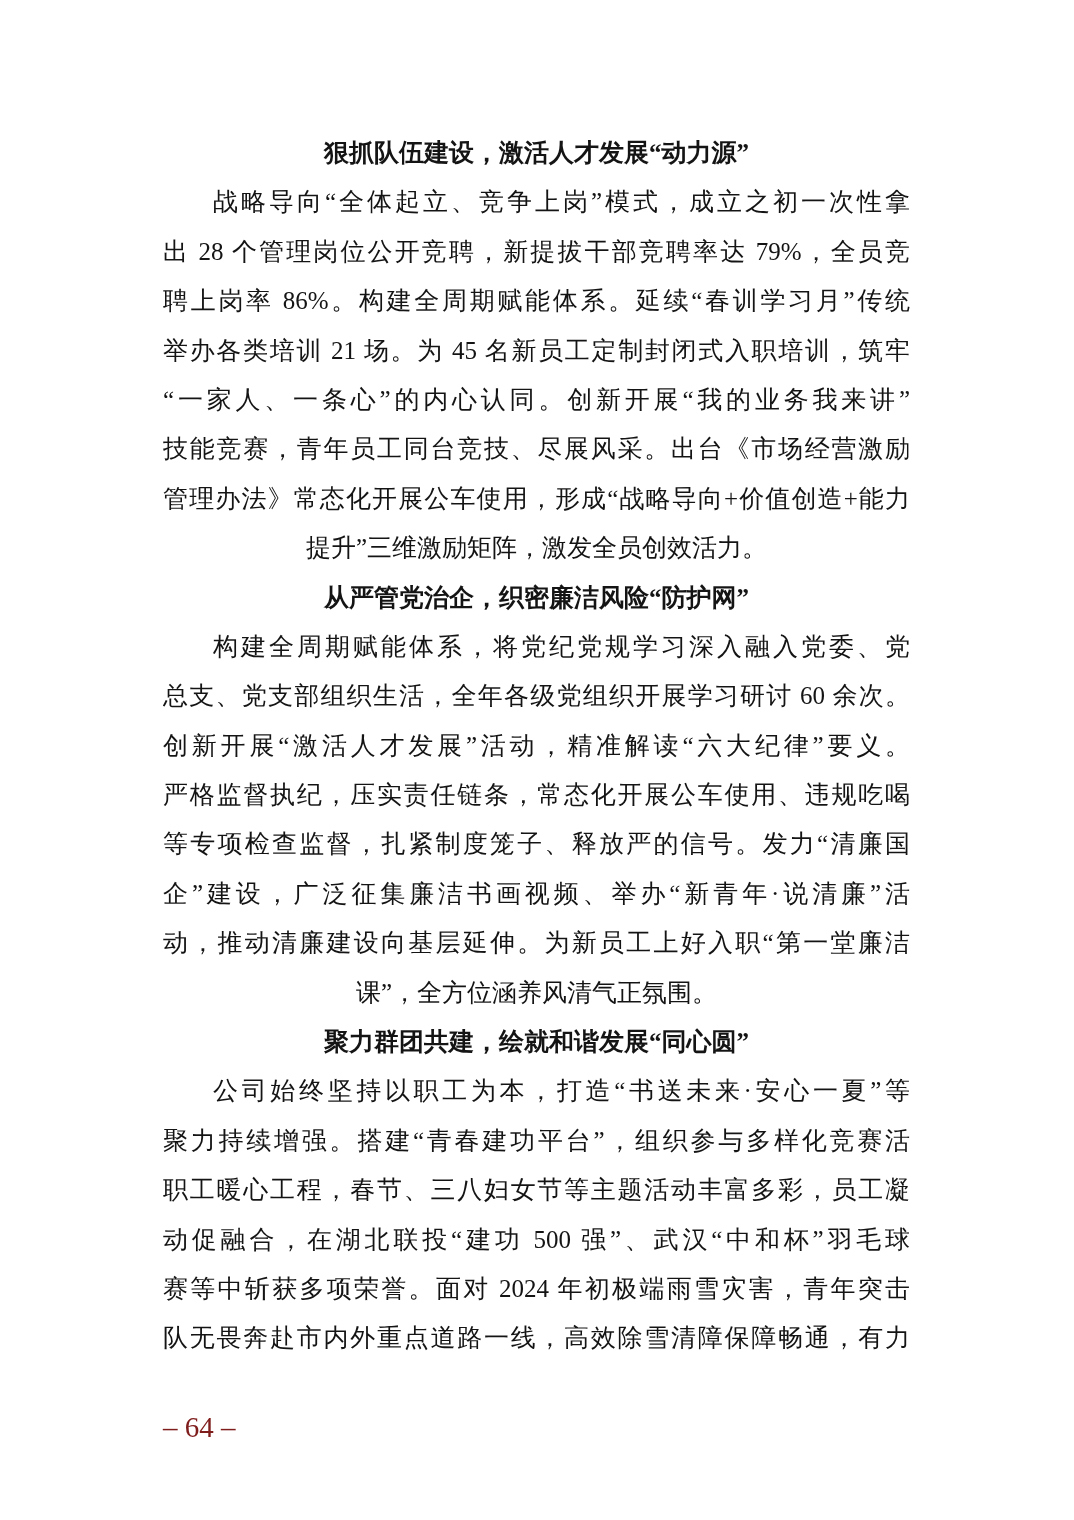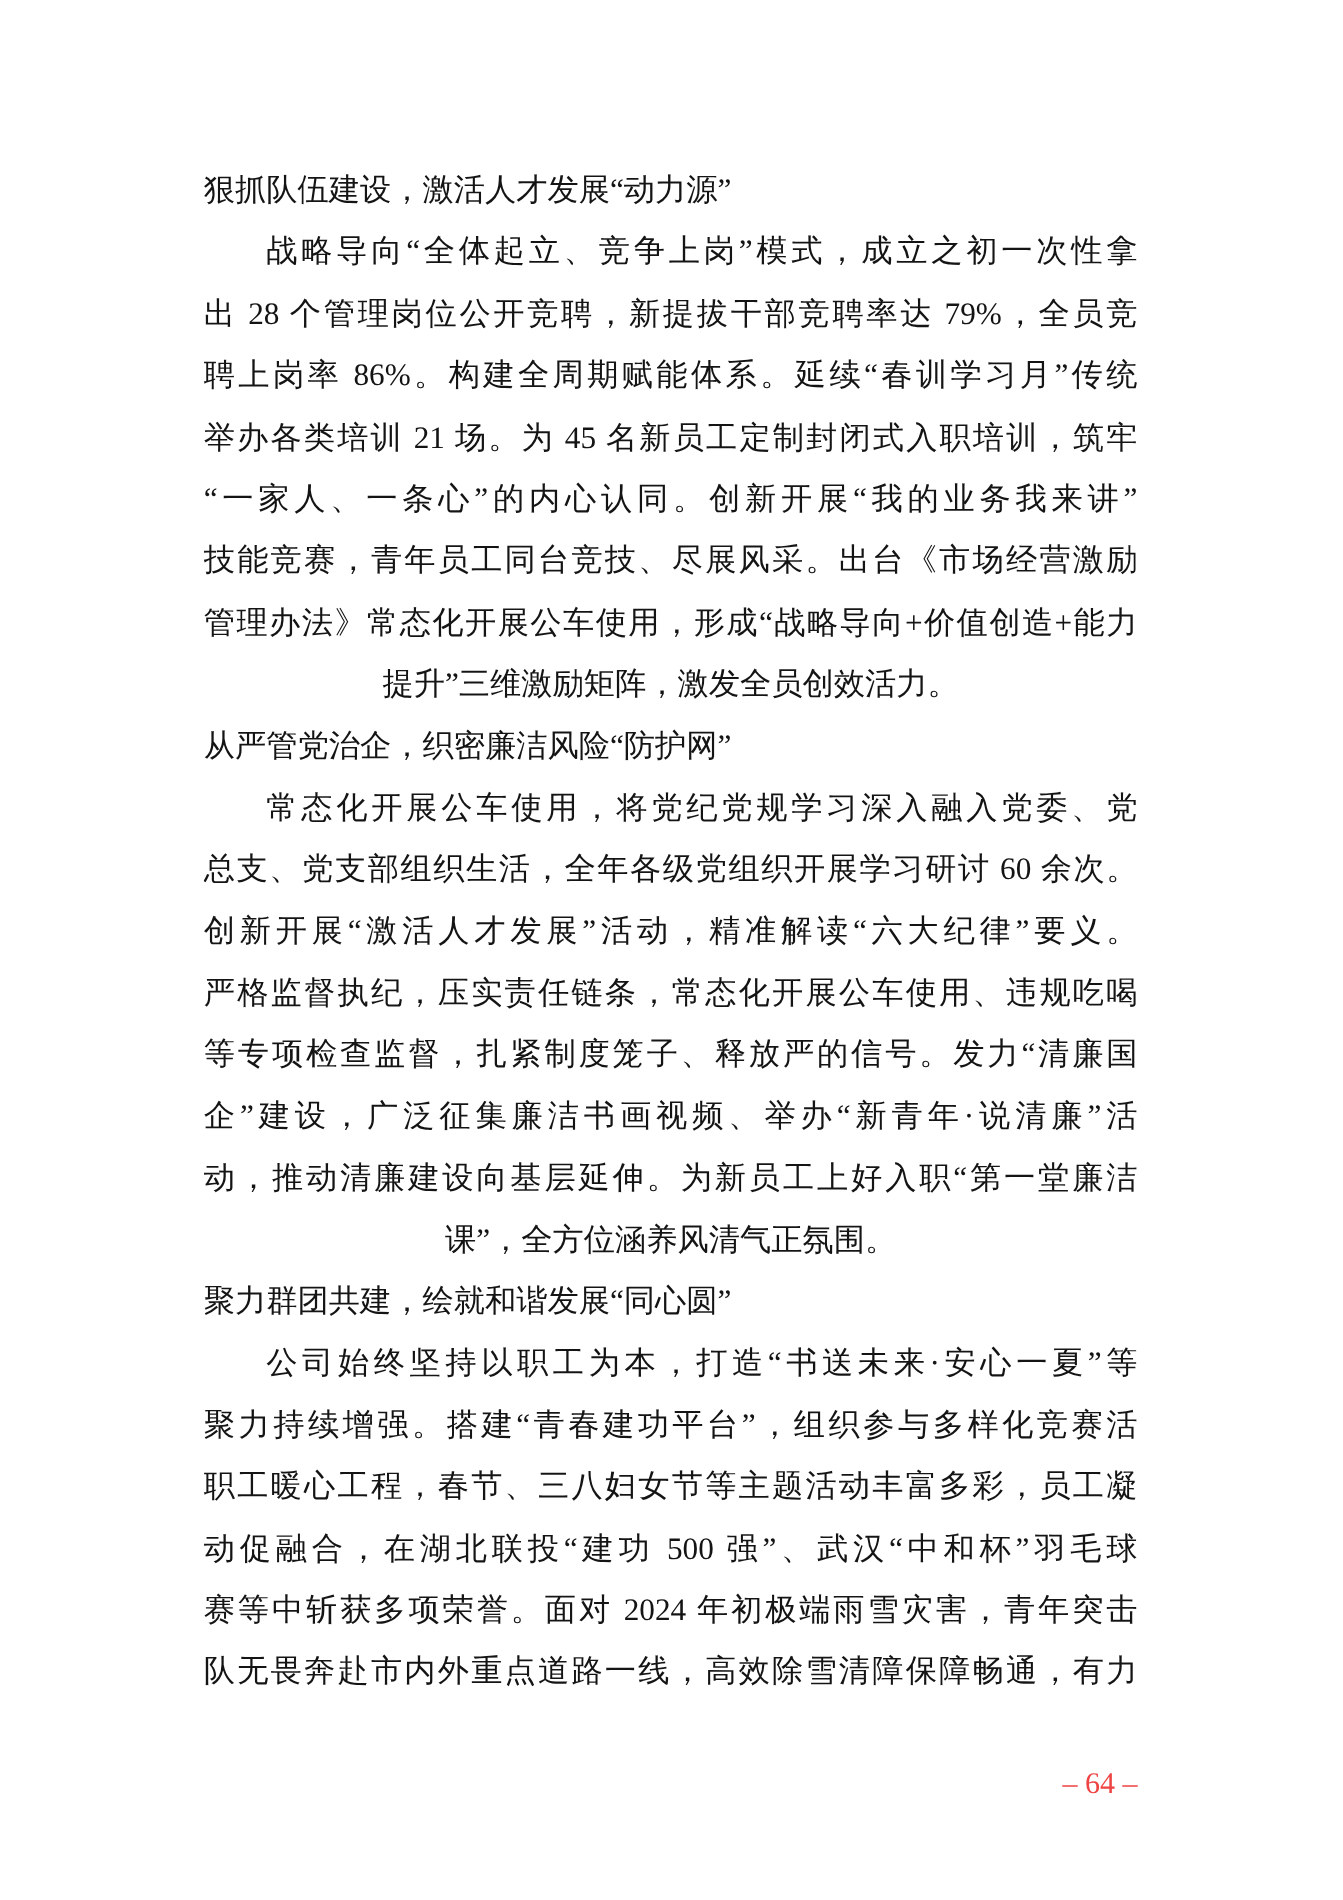--- a/index.html
+++ b/index.html
@@ -23,65 +23,66 @@
     width: 747px;
   }
   .row {
     height: 49.4px;
     line-height: 49.4px;
     font-size: 25px;
     overflow: hidden;
     white-space: nowrap;
   }
   .heading {
-    font-weight: normal;
+    text-align: center;
+    font-weight: bold;
   }
   .line.fill {
     text-align: justify;
     text-align-last: justify;
     text-justify: inter-character;
     white-space: normal;
   }
   .line.end {
     text-align: center;
   }
   .line.indent {
     text-indent: 2em;
   }
   .footer {
     position: absolute;
     left: 163px;
     top: 1402px;
     width: 747px;
     height: 50px;
     line-height: 50px;
-    font-size: 24px;
-    text-align: right;
-    color: #ef4444;
+    font-size: 29px;
+    text-align: left;
+    color: #7f1d1d;
   }
 </style>
 </head>
 <body>
 
 <div class="page">
   <div class="content" id="content">
       <div>
         <div class="row heading">狠抓队伍建设，激活人才发展“动力源”</div>
         <div class="row line fill indent">战略导向“全体起立、竞争上岗”模式，成立之初一次性拿</div>
         <div class="row line fill">出 28 个管理岗位公开竞聘，新提拔干部竞聘率达 79%，全员竞</div>
         <div class="row line fill">聘上岗率 86%。构建全周期赋能体系。延续“春训学习月”传统</div>
         <div class="row line fill">举办各类培训 21 场。为 45 名新员工定制封闭式入职培训，筑牢</div>
         <div class="row line fill">“一家人、一条心”的内心认同。创新开展“我的业务我来讲”</div>
         <div class="row line fill">技能竞赛，青年员工同台竞技、尽展风采。出台《市场经营激励</div>
         <div class="row line fill">管理办法》常态化开展公车使用，形成“战略导向+价值创造+能力</div>
         <div class="row line end">提升”三维激励矩阵，激发全员创效活力。</div>
       </div>
       <div>
         <div class="row heading">从严管党治企，织密廉洁风险“防护网”</div>
-        <div class="row line fill indent">常态化开展公车使用，将党纪党规学习深入融入党委、党</div>
+        <div class="row line fill indent">构建全周期赋能体系，将党纪党规学习深入融入党委、党</div>
         <div class="row line fill">总支、党支部组织生活，全年各级党组织开展学习研讨 60 余次。</div>
         <div class="row line fill">创新开展“激活人才发展”活动，精准解读“六大纪律”要义。</div>
         <div class="row line fill">严格监督执纪，压实责任链条，常态化开展公车使用、违规吃喝</div>
         <div class="row line fill">等专项检查监督，扎紧制度笼子、释放严的信号。发力“清廉国</div>
         <div class="row line fill">企”建设，广泛征集廉洁书画视频、举办“新青年·说清廉”活</div>
         <div class="row line fill">动，推动清廉建设向基层延伸。为新员工上好入职“第一堂廉洁</div>
         <div class="row line end">课”，全方位涵养风清气正氛围。</div>
       </div>
       <div>
         <div class="row heading">聚力群团共建，绘就和谐发展“同心圆”</div>

